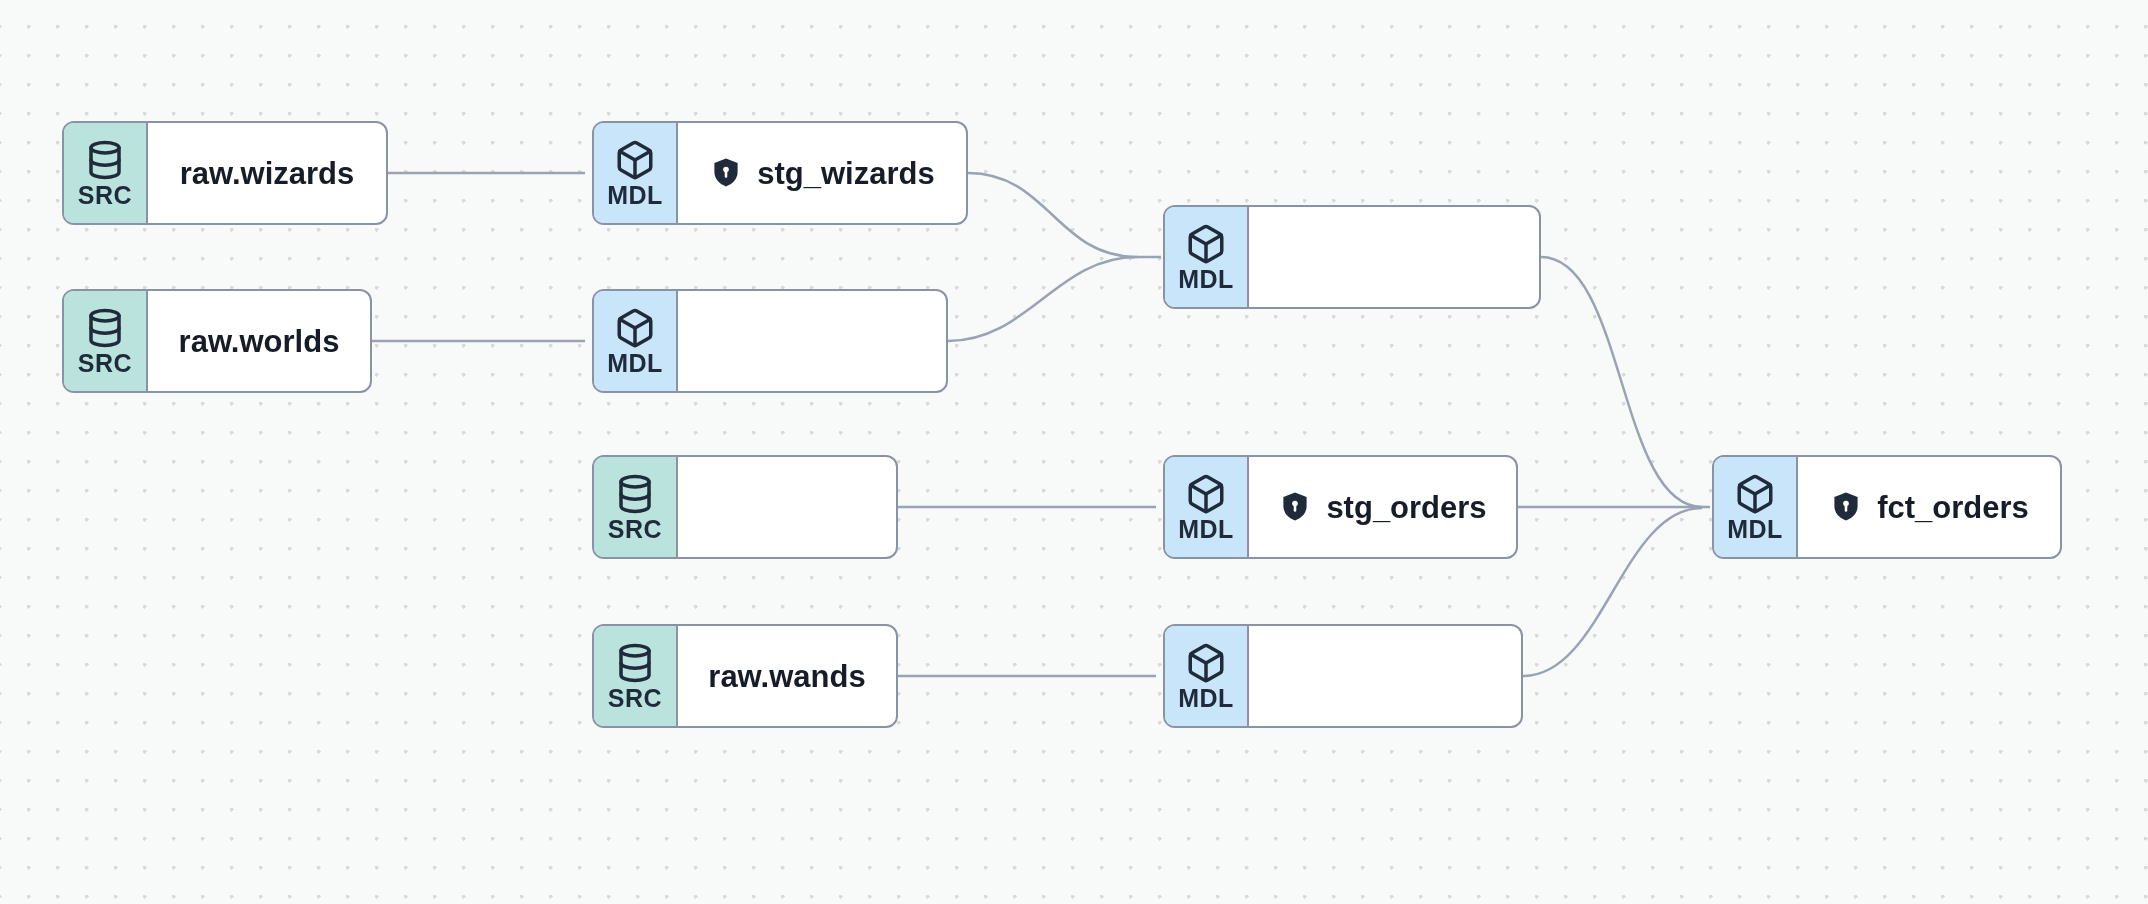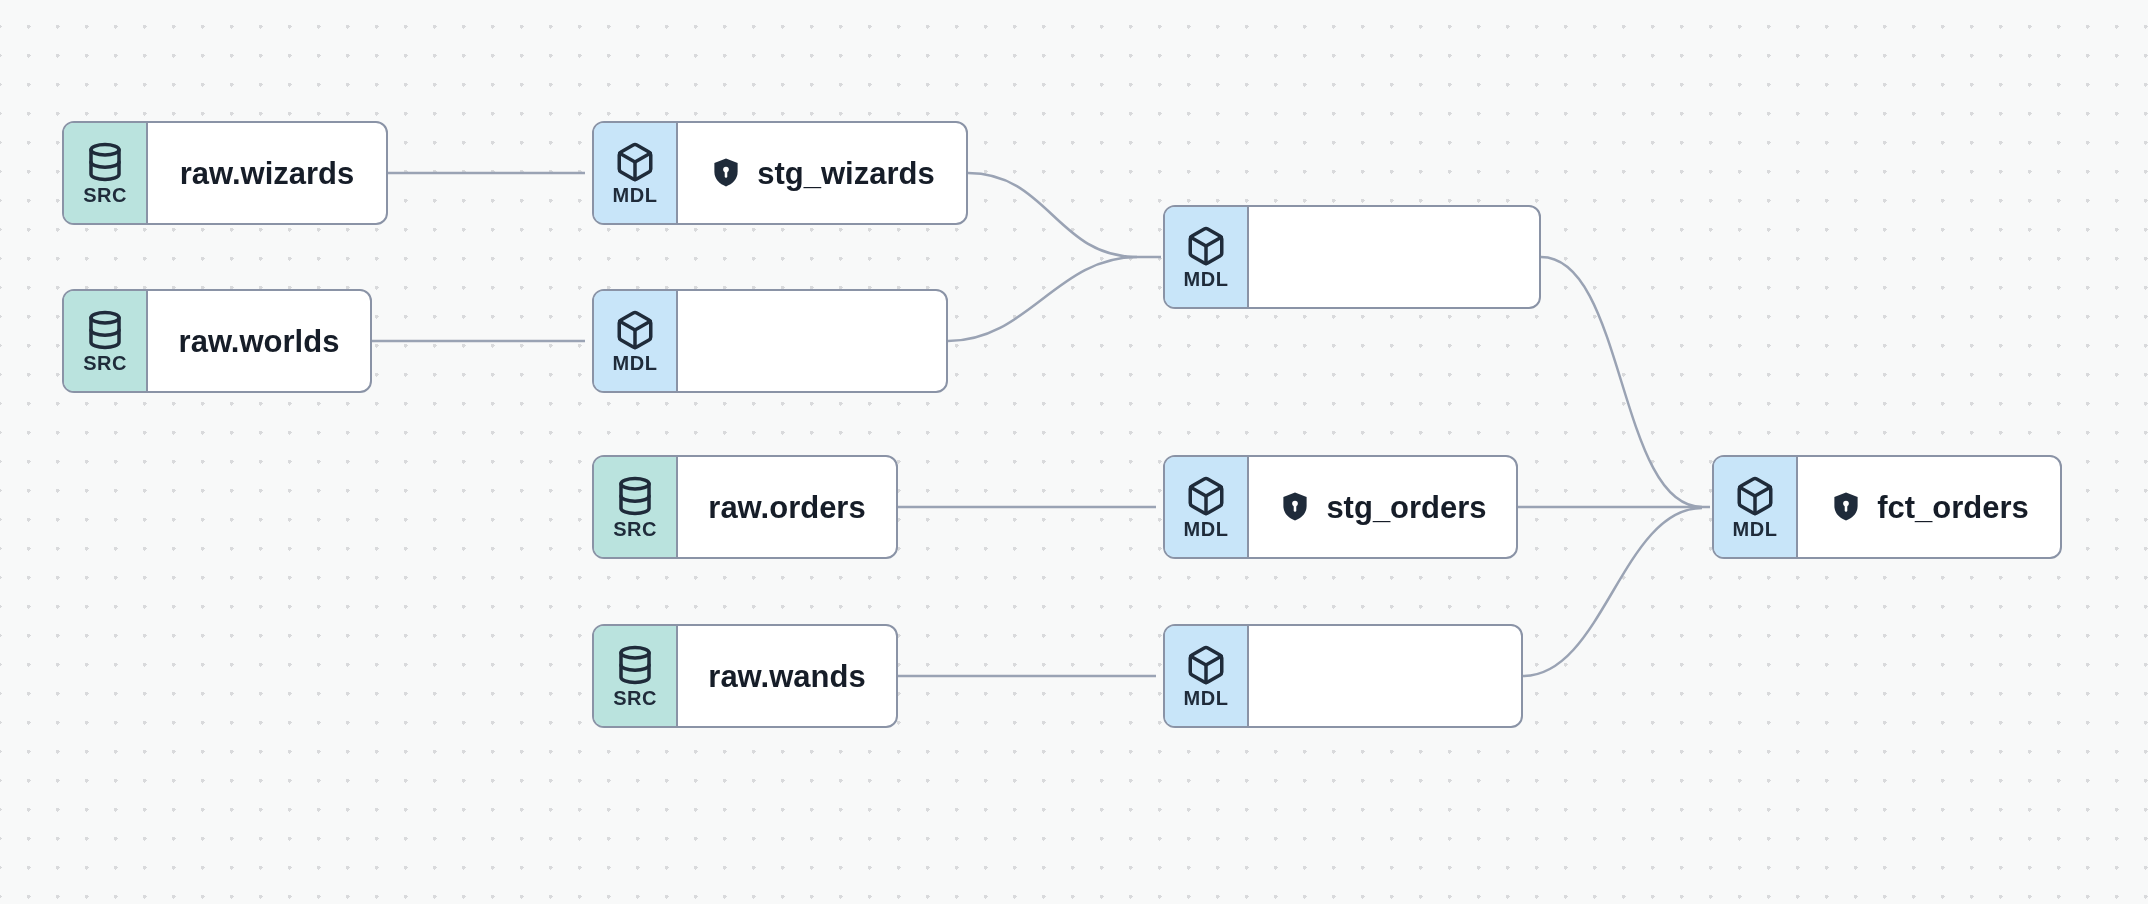--- a/index.html
+++ b/index.html
@@ -51,21 +51,21 @@
   }
   .node .badge.src { background: var(--src-badge, #bae3de); }
   .node .badge.mdl { background: var(--mdl-badge, #c8e5f9); }
   .node .badge .badge-icon svg {
     display: block;
     width: 42px;
     height: 42px;
     stroke: var(--icon, #1f2b3a);
   }
   .node .badge .badge-label {
-    font-size: 20px;
+    font-size: 25px;
     font-weight: 600;
     letter-spacing: 0.5px;
     color: var(--icon, #1f2b3a);
     line-height: 1;
   }
   .node .body {
     flex: 1 1 auto;
     display: flex;
     align-items: center;
     justify-content: center;
@@ -182,23 +182,20 @@
         <div class="badge src">
           <span class="badge-icon">
             <svg viewBox="0 0 24 24" fill="none" stroke-width="2" stroke-linecap="round" stroke-linejoin="round">
               <ellipse cx="12" cy="5" rx="8" ry="3"></ellipse>
               <path d="M20 12c0 1.66-3.58 3-8 3s-8-1.34-8-3"></path>
               <path d="M4 5v14c0 1.66 3.58 3 8 3s8-1.34 8-3V5"></path>
             </svg>
           </span>
           <span class="badge-label">SRC</span>
         </div>
-        <div class="body">
-          <span class="node-label">raw.orders</span>
-        </div>
       </div>
       <div class="node" style="left: 1163px; top: 455px; width: 355px; height: 104px;">
         <div class="badge mdl">
           <span class="badge-icon">
             <svg viewBox="0 0 24 24" fill="none" stroke-width="2" stroke-linecap="round" stroke-linejoin="round">
               <path d="M21 16V8a2 2 0 0 0-1-1.73l-7-4a2 2 0 0 0-2 0l-7 4A2 2 0 0 0 3 8v8a2 2 0 0 0 1 1.73l7 4a2 2 0 0 0 2 0l7-4A2 2 0 0 0 21 16z"></path>
               <polyline points="3.27 6.96 12 12.01 20.73 6.96"></polyline>
               <line x1="12" y1="22.08" x2="12" y2="12"></line>
             </svg>
           </span>

